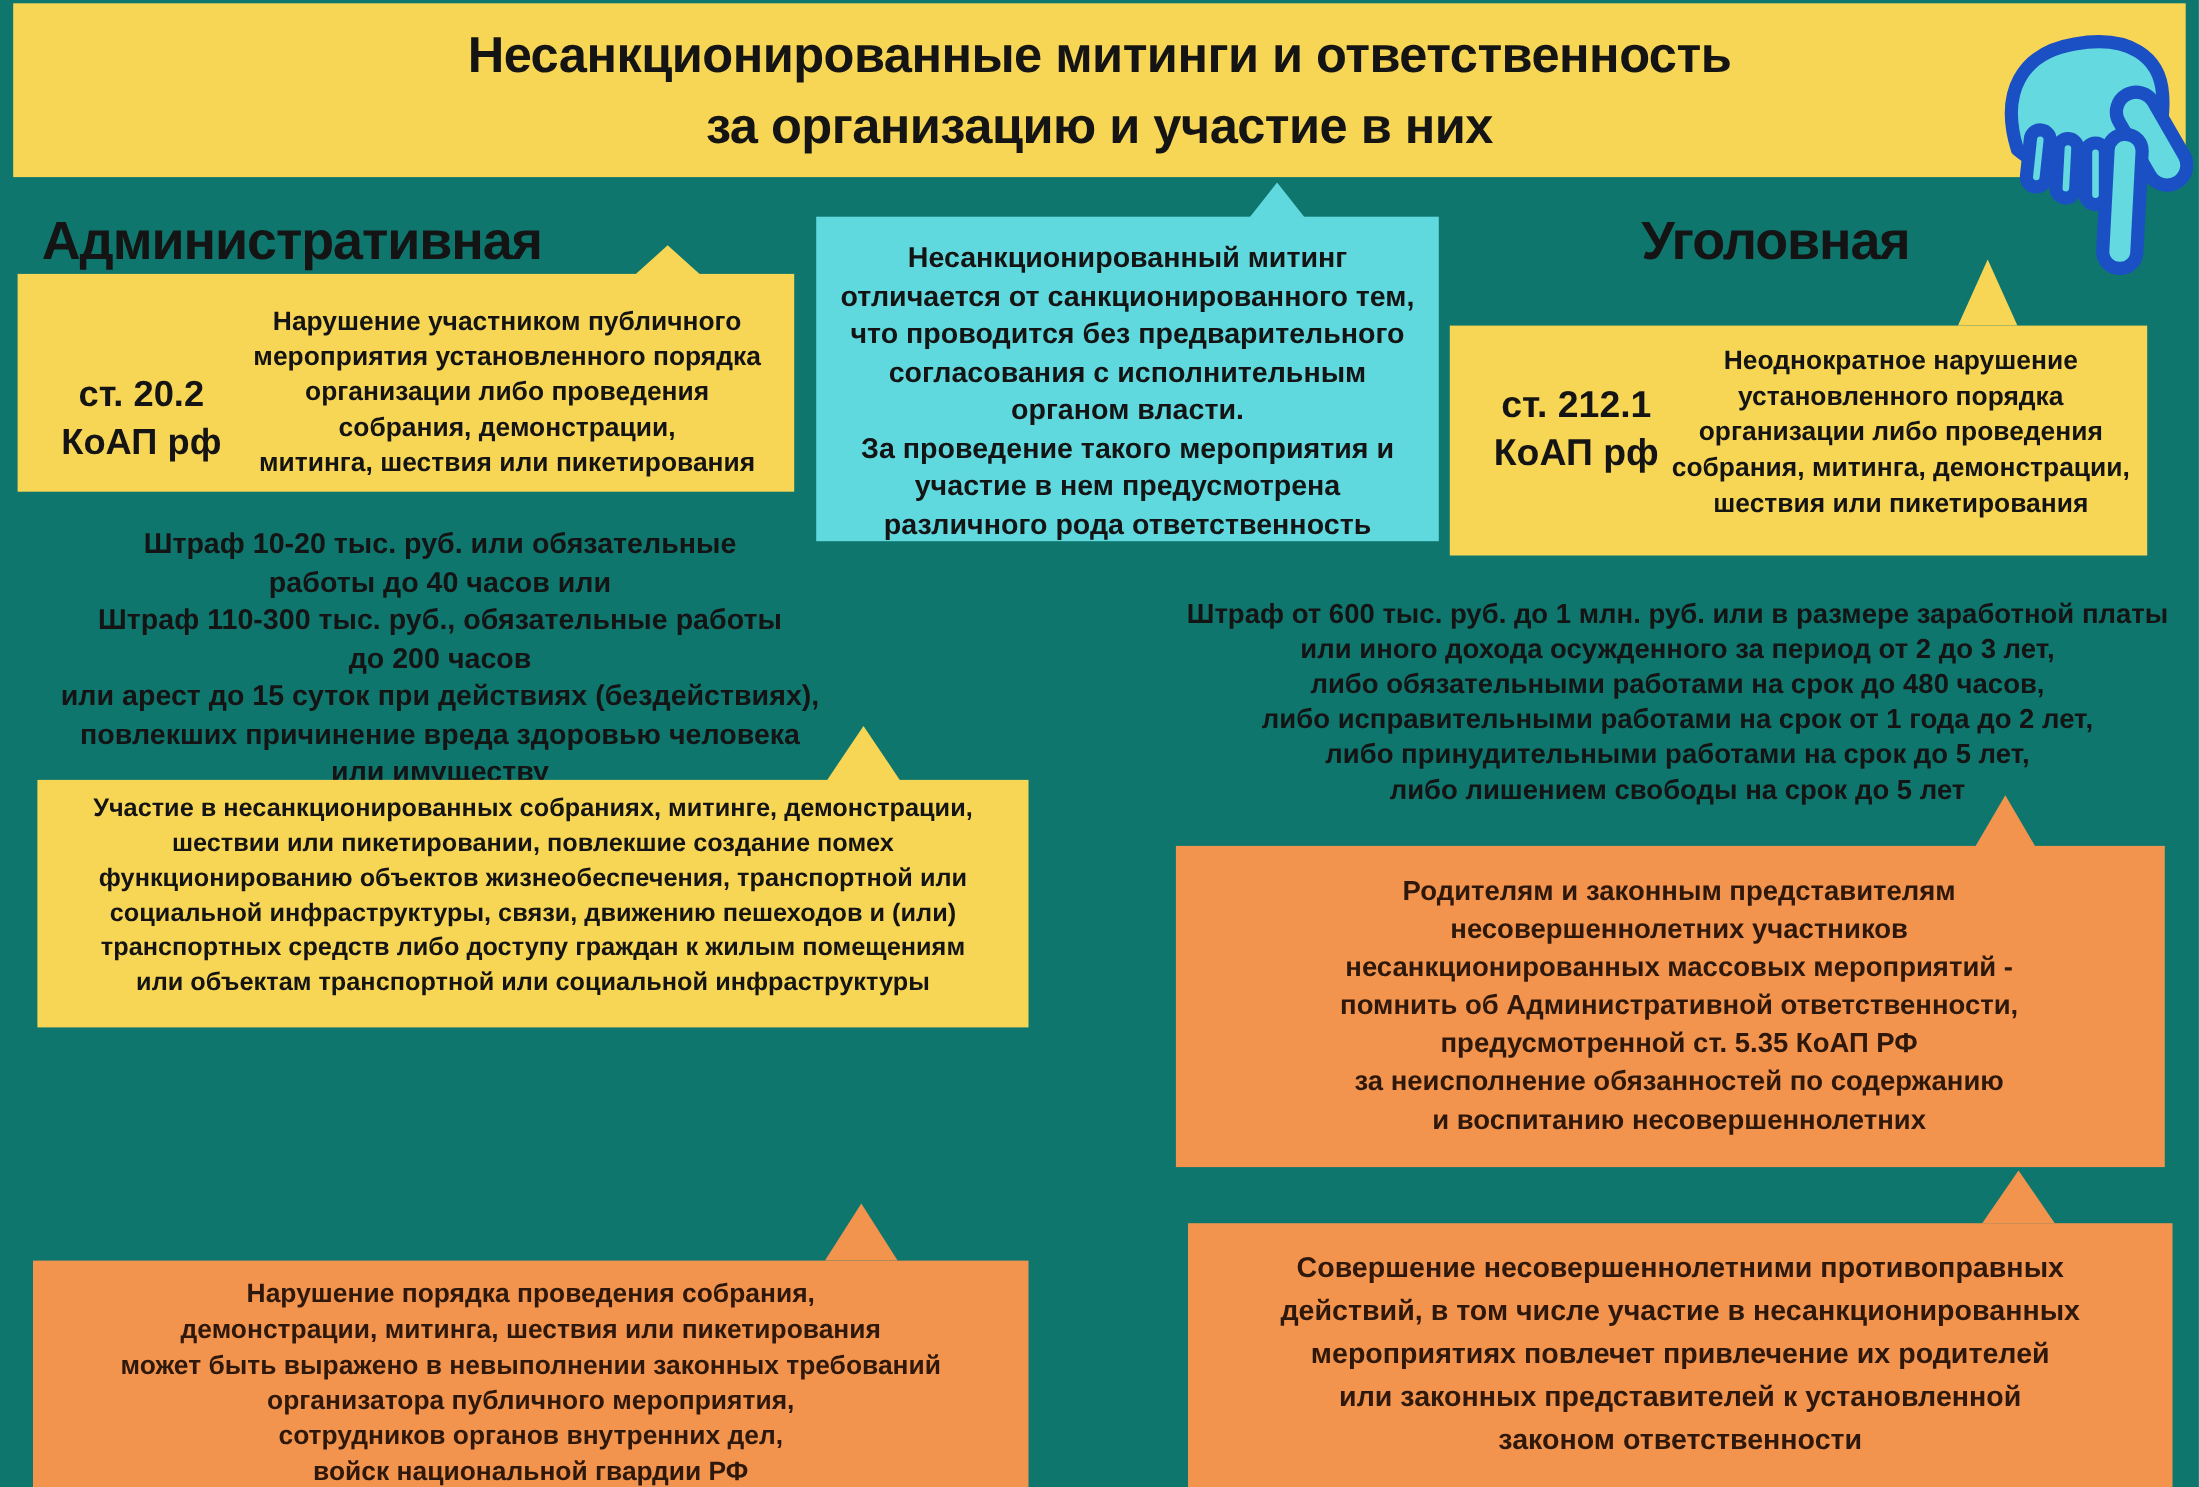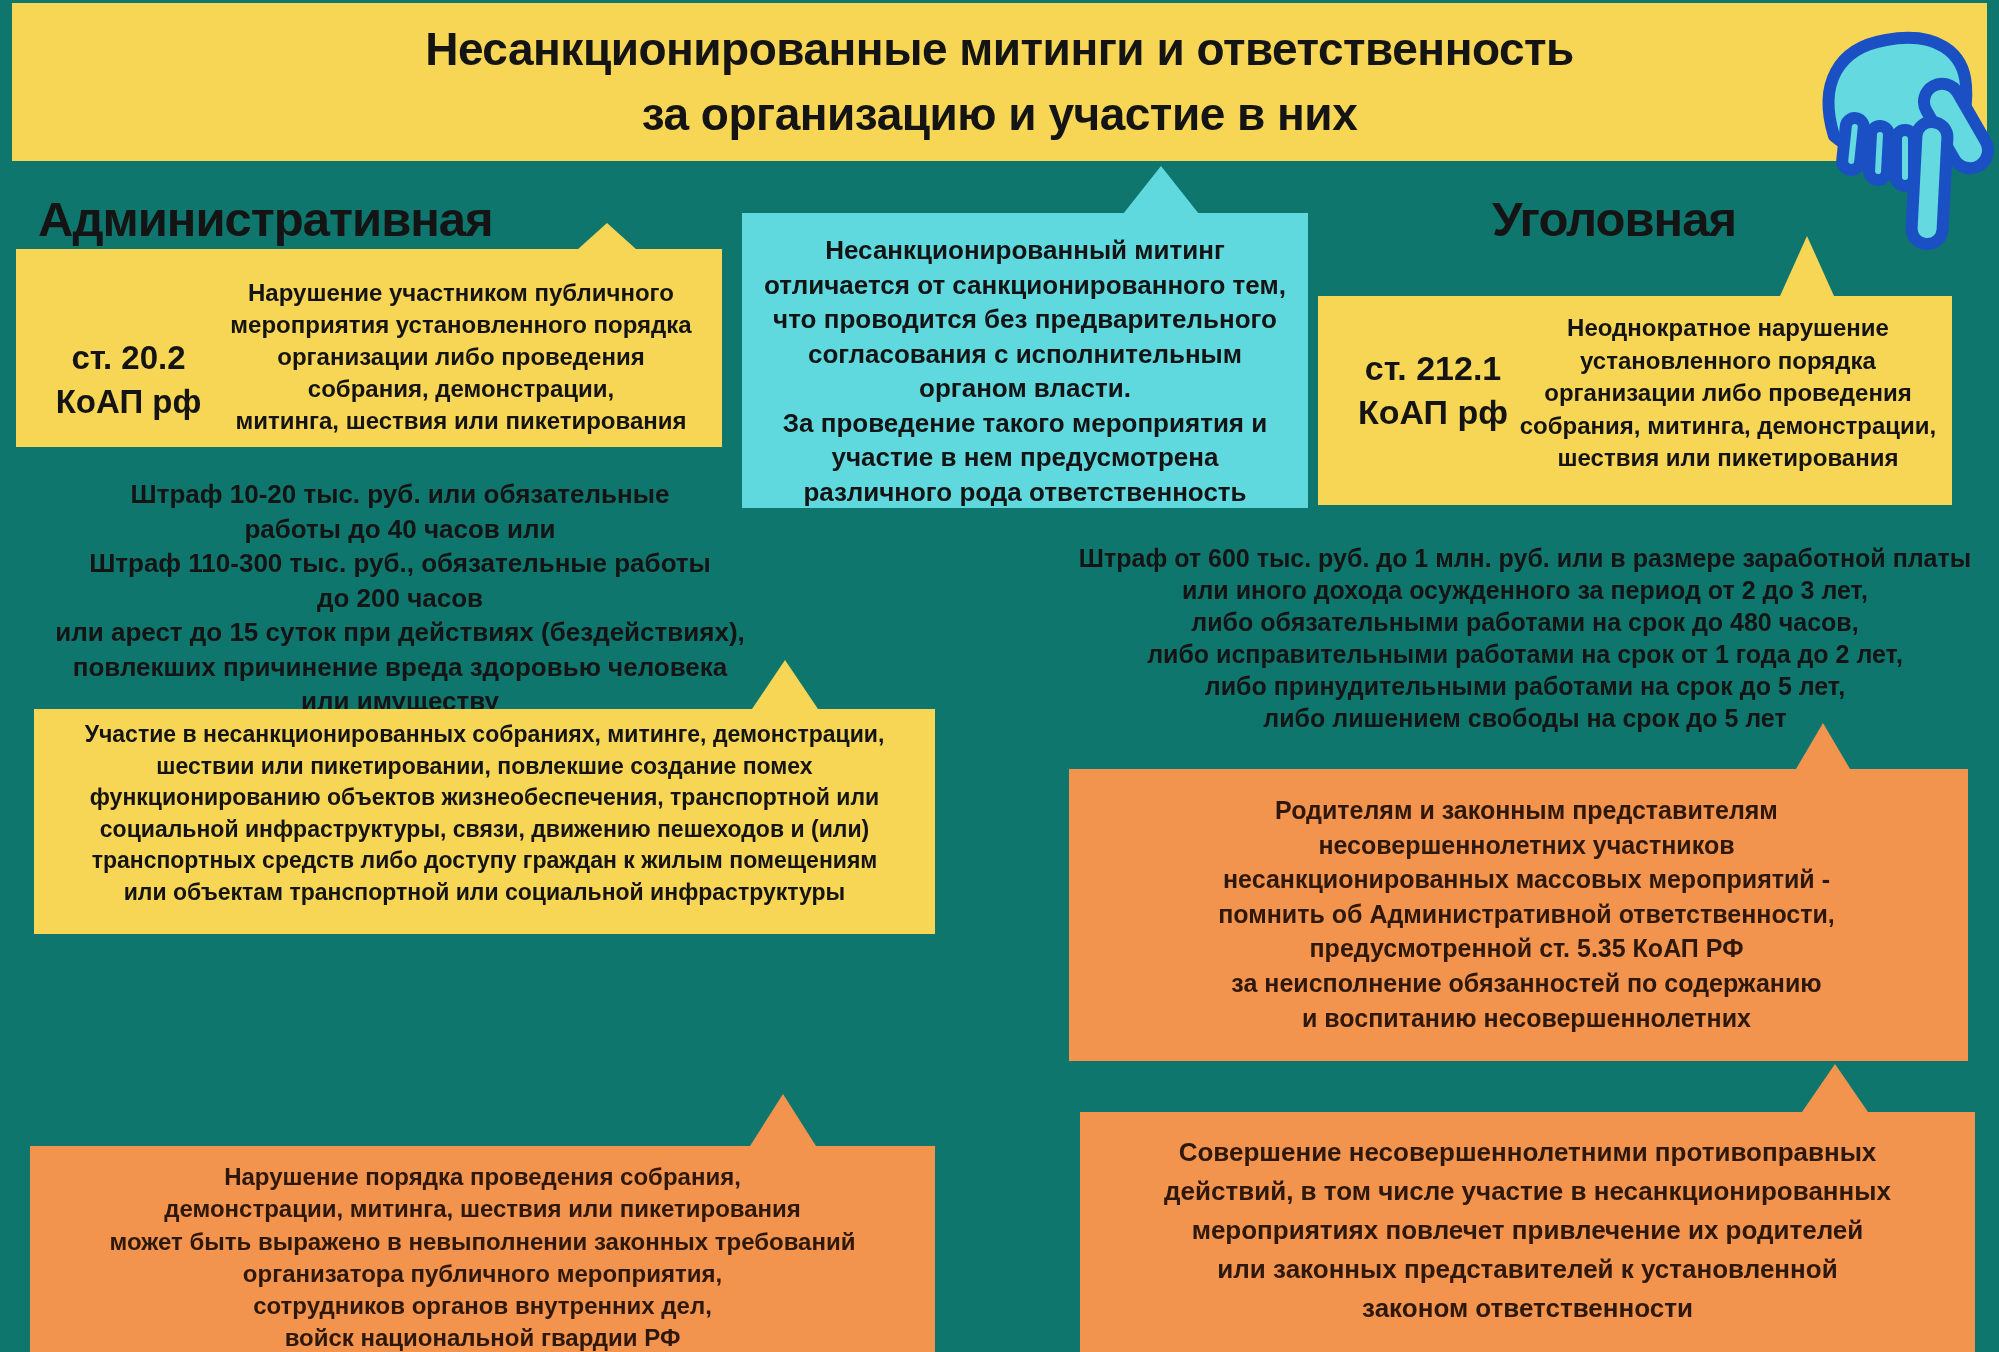--- a/index.html
+++ b/index.html
@@ -42,21 +42,21 @@
         <rect x="86" y="108" width="18" height="56" rx="9"></rect>
         <rect x="104" y="100" width="31" height="122" rx="15" transform="rotate(3 119 161)"></rect>
       </g>
     </svg>
   </div>
 
   <div class="abs col-header" style="left:38px;top:191px;">Административная</div>
   <div class="abs col-header" style="left:1492px;top:191px;">Уголовная</div>
 
   <div class="tail" style="left:1123px;top:166px;border-left:38px solid transparent;border-right:38px solid transparent;border-bottom:48px solid #5FD8DE;"></div>
-  <div class="abs box cyan-bg" style="left:742px;top:213px;width:566px;height:295px;padding-top:20px;">
+  <div class="abs box cyan-bg" style="left:742px;top:197px;width:566px;height:295px;padding-top:20px;">
     <div class="txt" style="font-size:26px;line-height:34.5px;">Несанкционированный митинг
 отличается от санкционированного тем,
 что проводится без предварительного
 согласования с исполнительным
 органом власти.
 За проведение такого мероприятия и
 участие в нем предусмотрена
 различного рода ответственность</div>
   </div>
 

